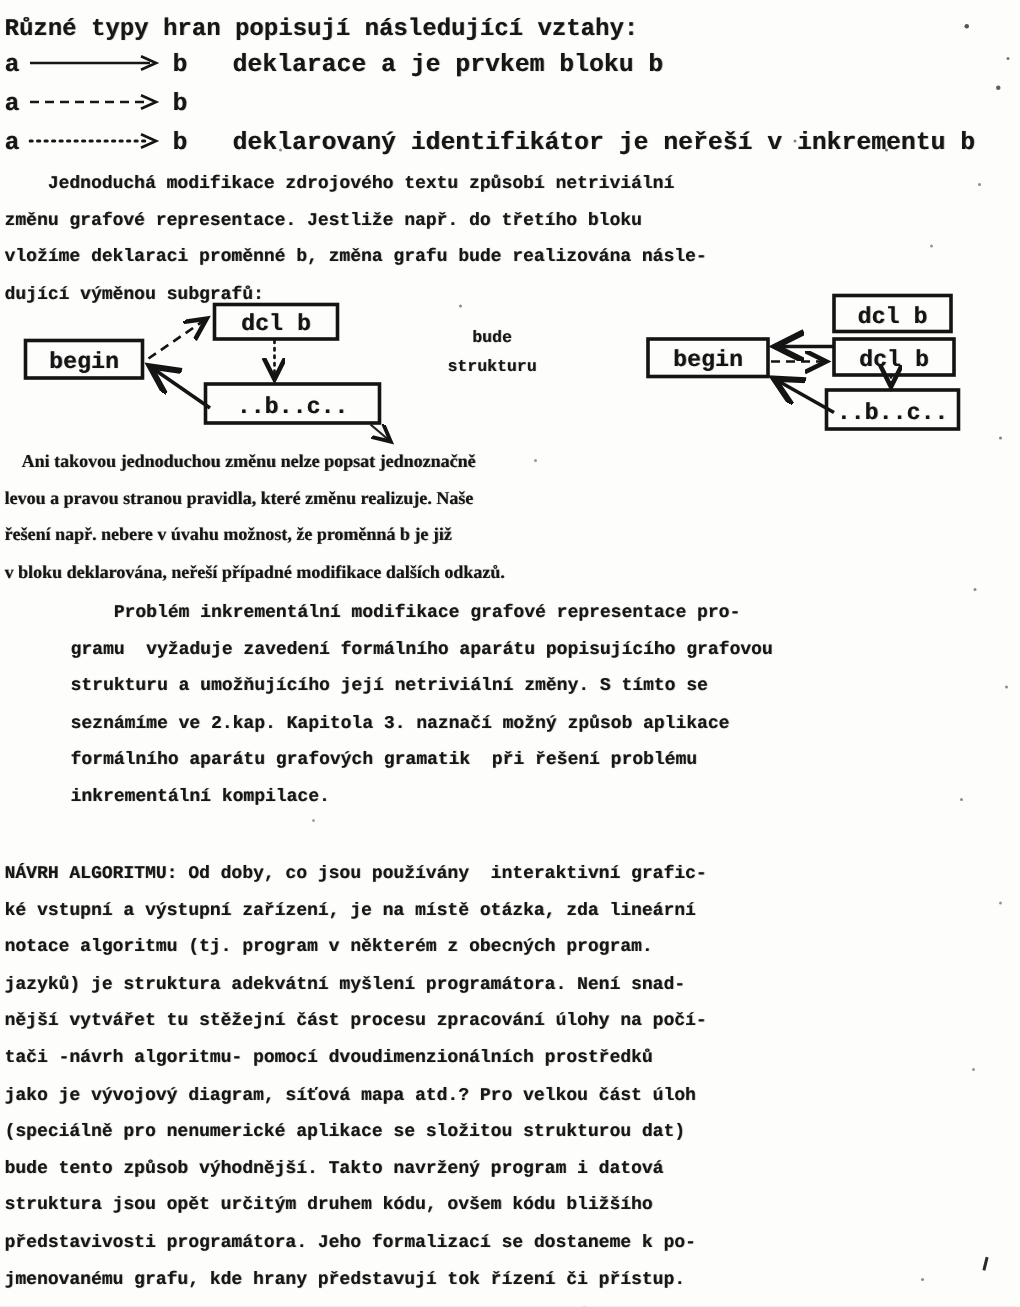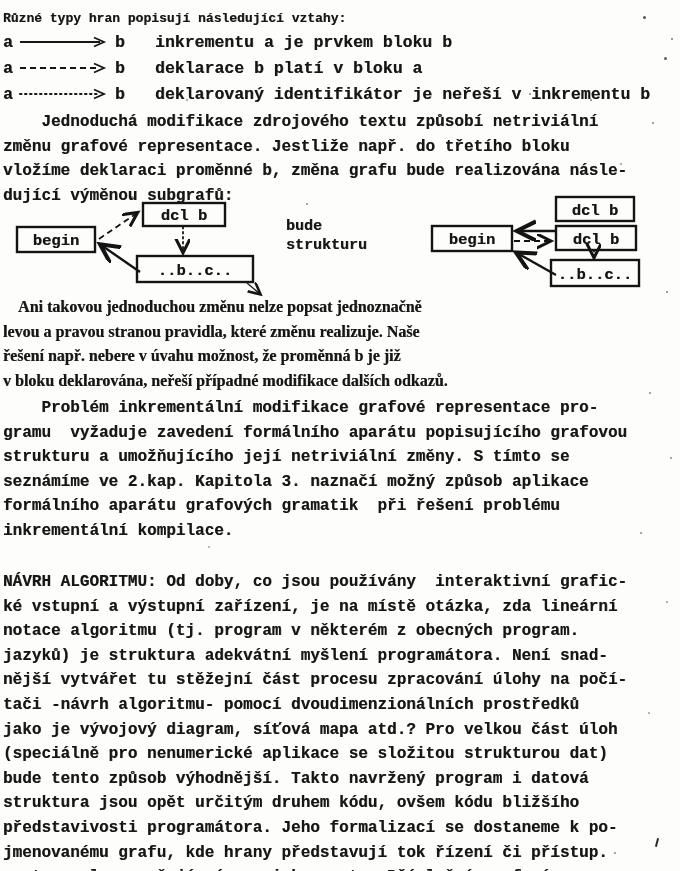--- a/index.html
+++ b/index.html
@@ -3,26 +3,26 @@
 <meta charset="utf-8">
 <style>
   html,body{margin:0;padding:0;background:#e8e8e4;}
   .page{
     position:relative;width:680px;height:871px;background:#fdfdfb;
     overflow:hidden;
     font-family:"Liberation Mono","DejaVu Sans Mono",monospace;
     font-weight:700;color:#161616;
     text-shadow:0.4px 0.3px 0.6px rgba(10,10,10,0.55);
   }
-  .line-text{position:absolute;left:3px;font-size:13px;line-height:24.6px;white-space:pre;}
+  .line-text{position:absolute;left:3px;font-size:16px;line-height:24.6px;white-space:pre;}
   .intro{top:7px;}
-  .para{position:absolute;left:3px;font-size:16px;line-height:24.6px;white-space:pre;}
+  .para{position:absolute;left:3px;font-size:12px;line-height:24.6px;white-space:pre;}
   .p1{top:110px;}
   .p2{top:295px;font-family:Liberation Serif, serif;}
-  .p3{top:396px;}
+  .p3{top:396px;margin-left:44px;}
   .p4{top:570px;}
 
   
   .legend{position:absolute;left:3px;top:29px;}
   .legend-row{display:flex;align-items:center;height:26px;font-size:16.5px;}
   .legend-row .node{width:14px;}
   .legend-row .node.b{margin-left:4px;}
   .legend-row svg{display:block;margin-left:2px;}
   .legend-row .desc{margin-left:26px;white-space:pre;}
   .edge{stroke:#161616;fill:none;}
@@ -36,22 +36,22 @@
   .diagram rect{fill:none;stroke:#141414;stroke-width:2.4;}
   .diagram text{
     font-family:"Liberation Mono","DejaVu Sans Mono",monospace;
     font-weight:700;font-size:15.5px;fill:#141414;text-anchor:middle;
   }
   .d-solid{stroke:#141414;stroke-width:2.4;fill:none;}
   .d-dashed{stroke:#141414;stroke-width:1.8;stroke-dasharray:6 4;fill:none;}
   .d-dotted{stroke:#141414;stroke-width:1.8;stroke-dasharray:1.6 3.4;stroke-linecap:round;fill:none;}
   .d-thin{stroke:#222;stroke-width:1.5;fill:none;}
   .replace-label{
-    position:absolute;left:286px;top:217px;width:84px;
-    font-size:15px;line-height:19px;
+    position:absolute;left:286px;top:217px;width:84px;text-align:center;
+    font-size:11px;line-height:19px;
   }
   .replace-label span{display:block;}
 
   
   .dot{position:absolute;background:#1c1c1c;border-radius:50%;}
   .tick{position:absolute;left:656px;top:838px;width:2px;height:9px;background:#2a2a2a;transform:rotate(14deg);}
 </style>
 </head>
 <body>
 
@@ -60,30 +60,29 @@
   <div class="line-text intro">Různé typy hran popisují následující vztahy:</div>
 
   <div class="legend">
     <div class="legend-row">
       <span class="node">a</span>
       <svg width="92" height="12">
         <line class="edge solid" x1="1" y1="6" x2="81" y2="6"></line>
         <path class="head" d="M75,1.5 L85,6 L75,10.5"></path>
       </svg>
       <span class="node b">b</span>
-      <span class="desc">inkrementu a je prvkem bloku b</span>
+      <span class="desc">deklarace a je prvkem bloku b</span>
     </div>
     <div class="legend-row">
       <span class="node">a</span>
       <svg width="92" height="12">
         <line class="edge dashed" x1="1" y1="6" x2="81" y2="6"></line>
         <path class="head" d="M75,1.5 L85,6 L75,10.5"></path>
       </svg>
       <span class="node b">b</span>
-      <span class="desc">deklarace b platí v bloku a</span>
     </div>
     <div class="legend-row">
       <span class="node">a</span>
       <svg width="92" height="12">
         <line class="edge dotted" x1="1" y1="6" x2="81" y2="6"></line>
         <path class="head" d="M75,1.5 L85,6 L75,10.5"></path>
       </svg>
       <span class="node b">b</span>
       <span class="desc">deklarovaný identifikátor je neřeší v inkrementu b</span>
     </div>

